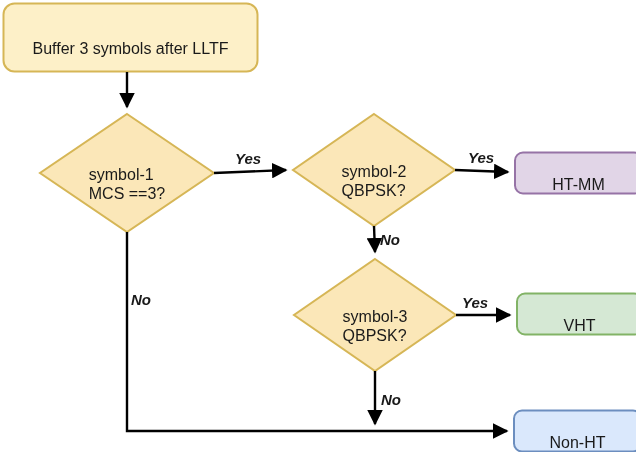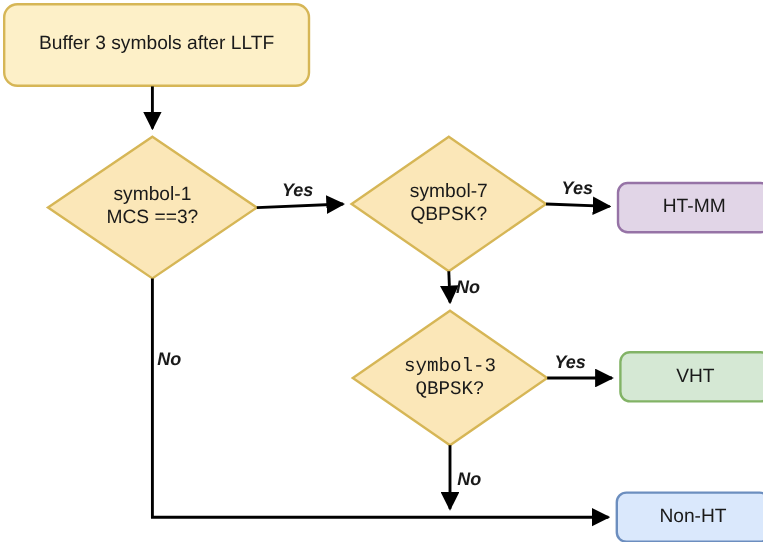--- a/index.html
+++ b/index.html
@@ -20,26 +20,26 @@
     left: 0;
     top: 0;
     width: 636px;
     height: 452px;
   }
   .node-label {
     position: absolute;
     display: flex;
     align-items: center;
     justify-content: center;
-    text-align: center;
     color: #1a1a1a;
     font-size: 16px;
     line-height: 1.18;
     pointer-events: none;
     white-space: pre-line;
+    margin-top: 12px;
   }
   .edge-label {
     position: absolute;
     color: #1a1a1a;
     font-size: 15px;
     font-weight: bold;
     line-height: 1;
     white-space: nowrap;
     font-style: italic;
   }
@@ -83,24 +83,24 @@
     <path d="M 456 315 L 510 315" fill="none" stroke="#000000" stroke-width="2.4" marker-end="url(#arrow)"></path>
 
     <path d="M 375 371 L 375 424" fill="none" stroke="#000000" stroke-width="2.4" marker-end="url(#arrow)"></path>
   </svg>
 
   <div class="node-label" style="left:3px; top:3px; width:255px; height:69px;">Buffer 3 symbols after LLTF</div>
 
   <div class="node-label" style="left:47px; top:143px; width:160px; height:60px;">symbol-1
 MCS ==3?</div>
 
-  <div class="node-label" style="left:299px; top:140px; width:150px; height:60px;">symbol-7
+  <div class="node-label" style="left:299px; top:140px; width:150px; height:60px;">symbol-2
 QBPSK?</div>
 
-  <div class="node-label" style="left:300px; top:285px; width:150px; height:60px;font-family:Liberation Mono, monospace;">symbol-3
+  <div class="node-label" style="left:300px; top:285px; width:150px; height:60px;">symbol-3
 QBPSK?</div>
 
   <div class="node-label" style="left:515px; top:152px; width:127px; height:42px;">HT-MM</div>
 
   <div class="node-label" style="left:517px; top:293px; width:125px; height:42px;">VHT</div>
 
   <div class="node-label" style="left:514px; top:410px; width:127px; height:42px;">Non-HT</div>
 
   <div class="edge-label" style="left:235px; top:151px;">Yes</div>
 

